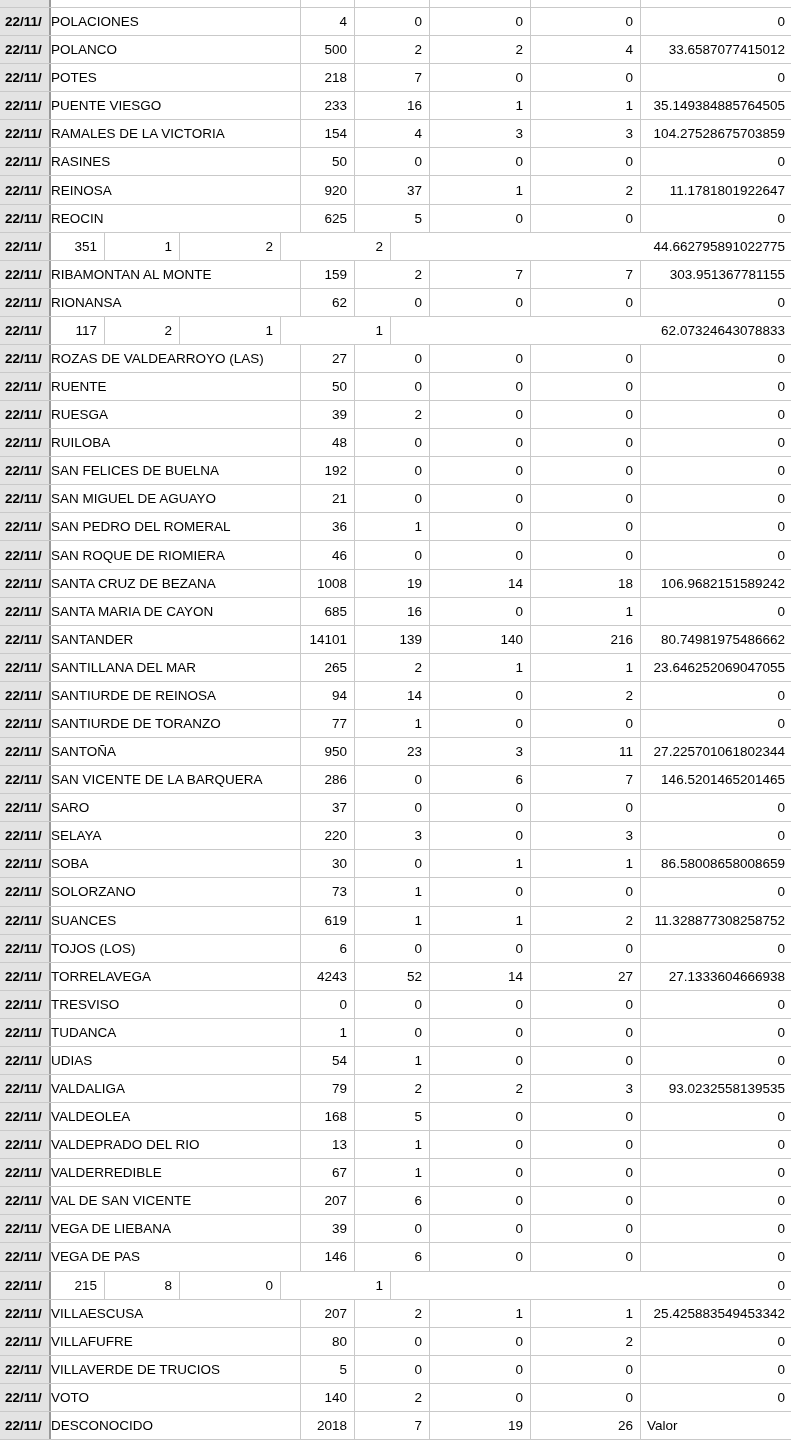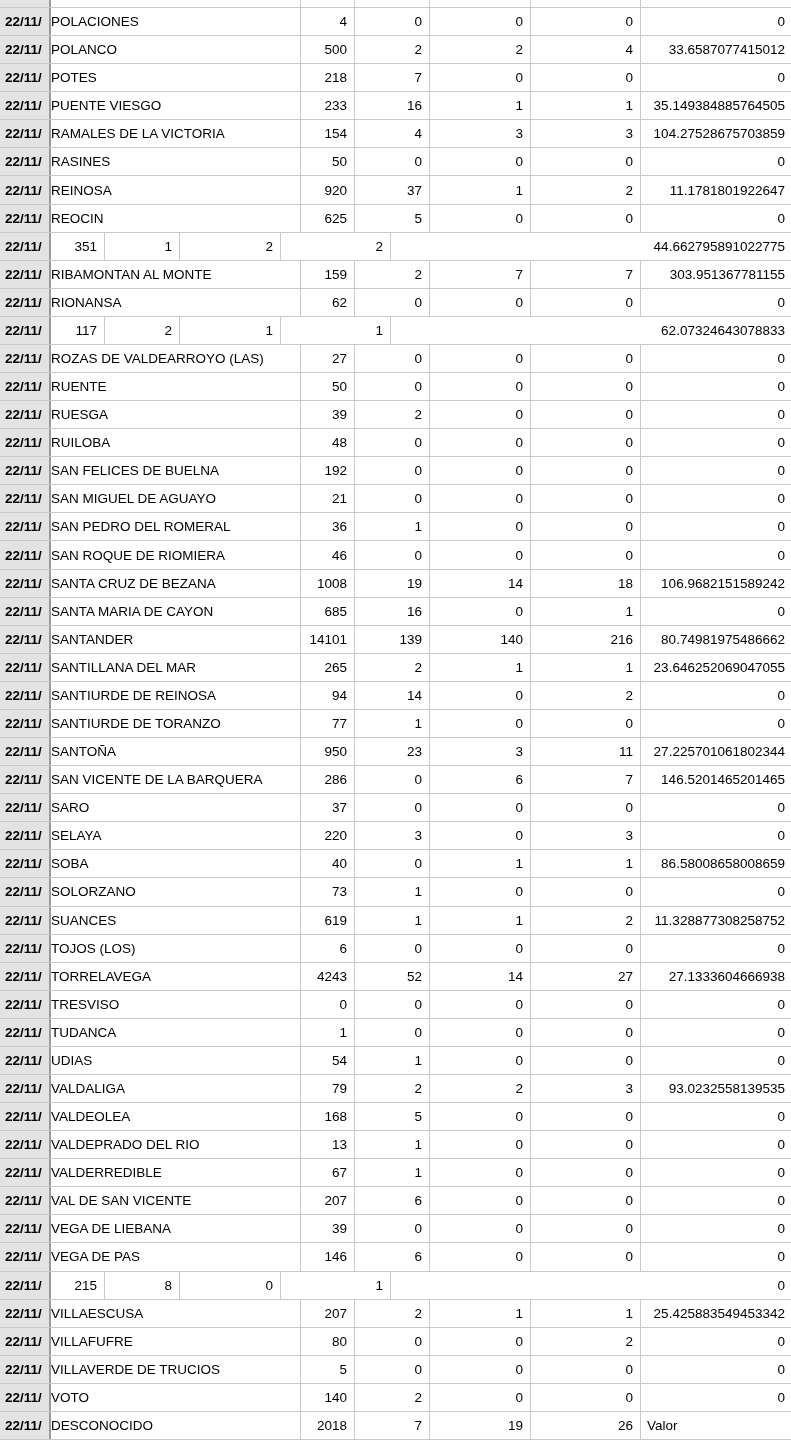--- a/index.html
+++ b/index.html
@@ -347,21 +347,21 @@
         <div class="cell c-muni">SELAYA</div>
         <div class="cell c-num c-v1">220</div>
         <div class="cell c-num c-v2">3</div>
         <div class="cell c-num c-v3">0</div>
         <div class="cell c-num c-v4">3</div>
         <div class="cell c-rate">0</div>
       </div>
       <div class="row">
         <div class="cell c-date">22/11/</div>
         <div class="cell c-muni">SOBA</div>
-        <div class="cell c-num c-v1">40</div>
+        <div class="cell c-num c-v1">30</div>
         <div class="cell c-num c-v2">0</div>
         <div class="cell c-num c-v3">1</div>
         <div class="cell c-num c-v4">1</div>
         <div class="cell c-rate">86.58008658008659</div>
       </div>
       <div class="row">
         <div class="cell c-date">22/11/</div>
         <div class="cell c-muni">SOLORZANO</div>
         <div class="cell c-num c-v1">73</div>
         <div class="cell c-num c-v2">1</div>

